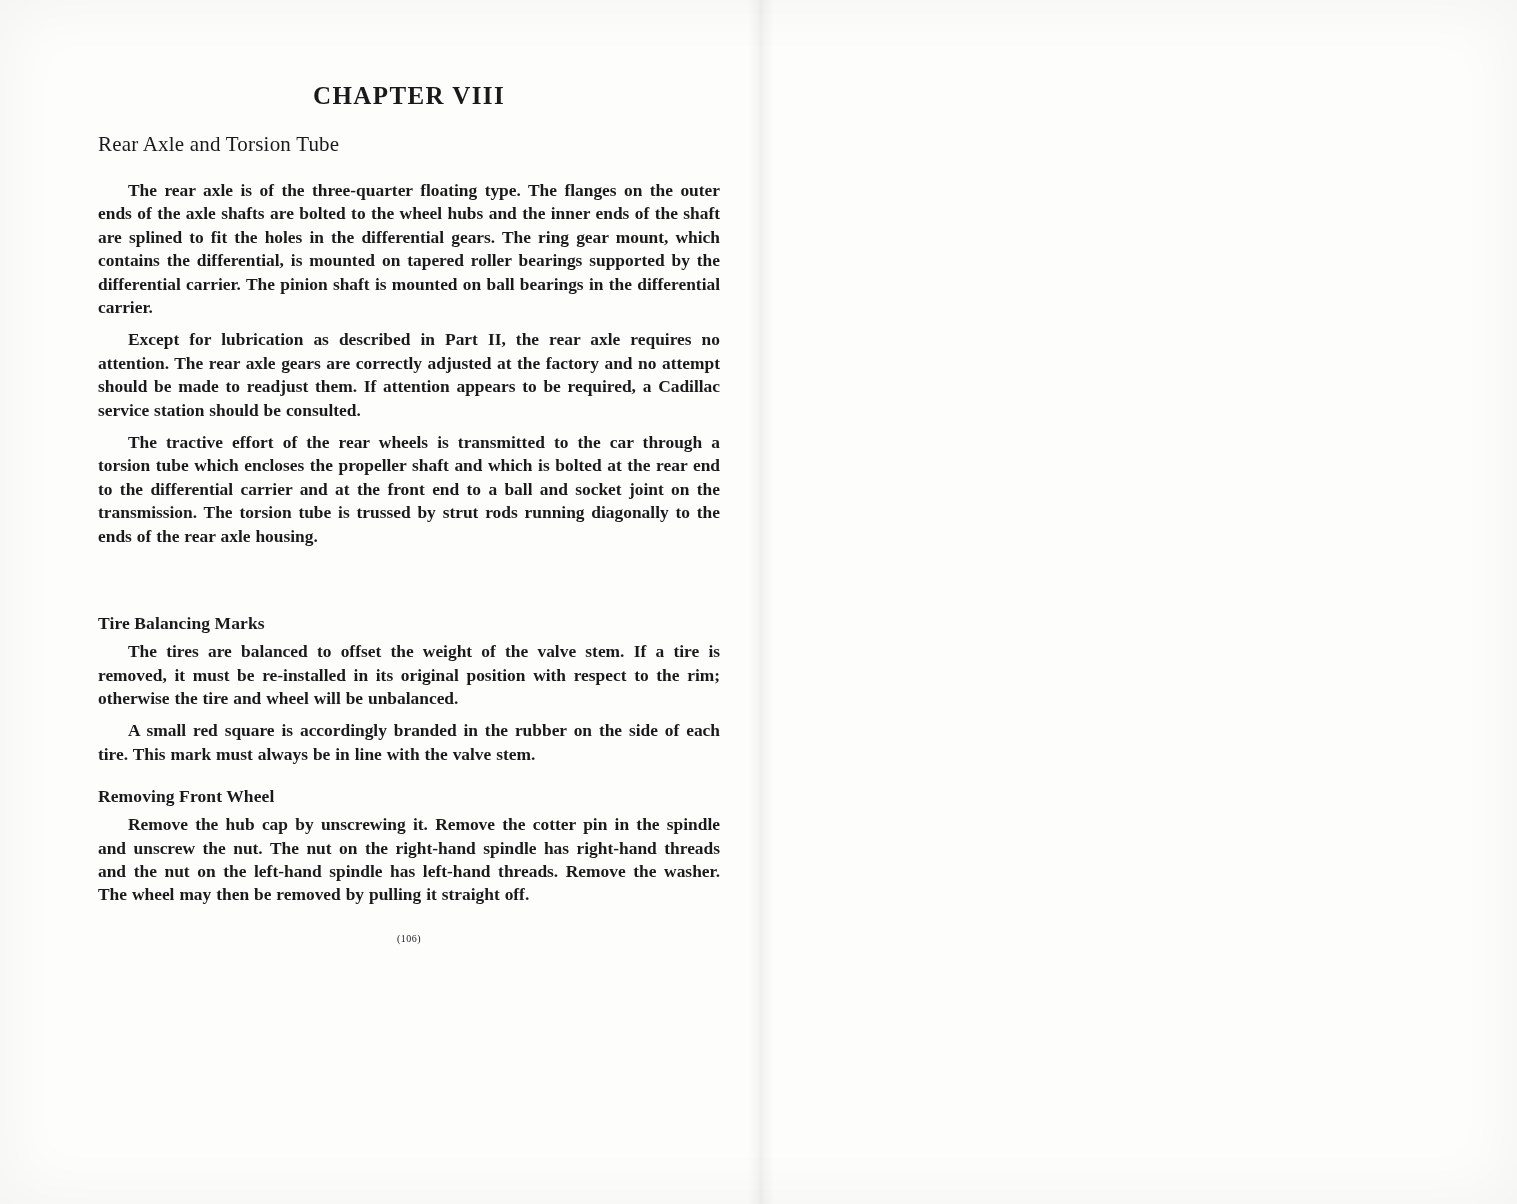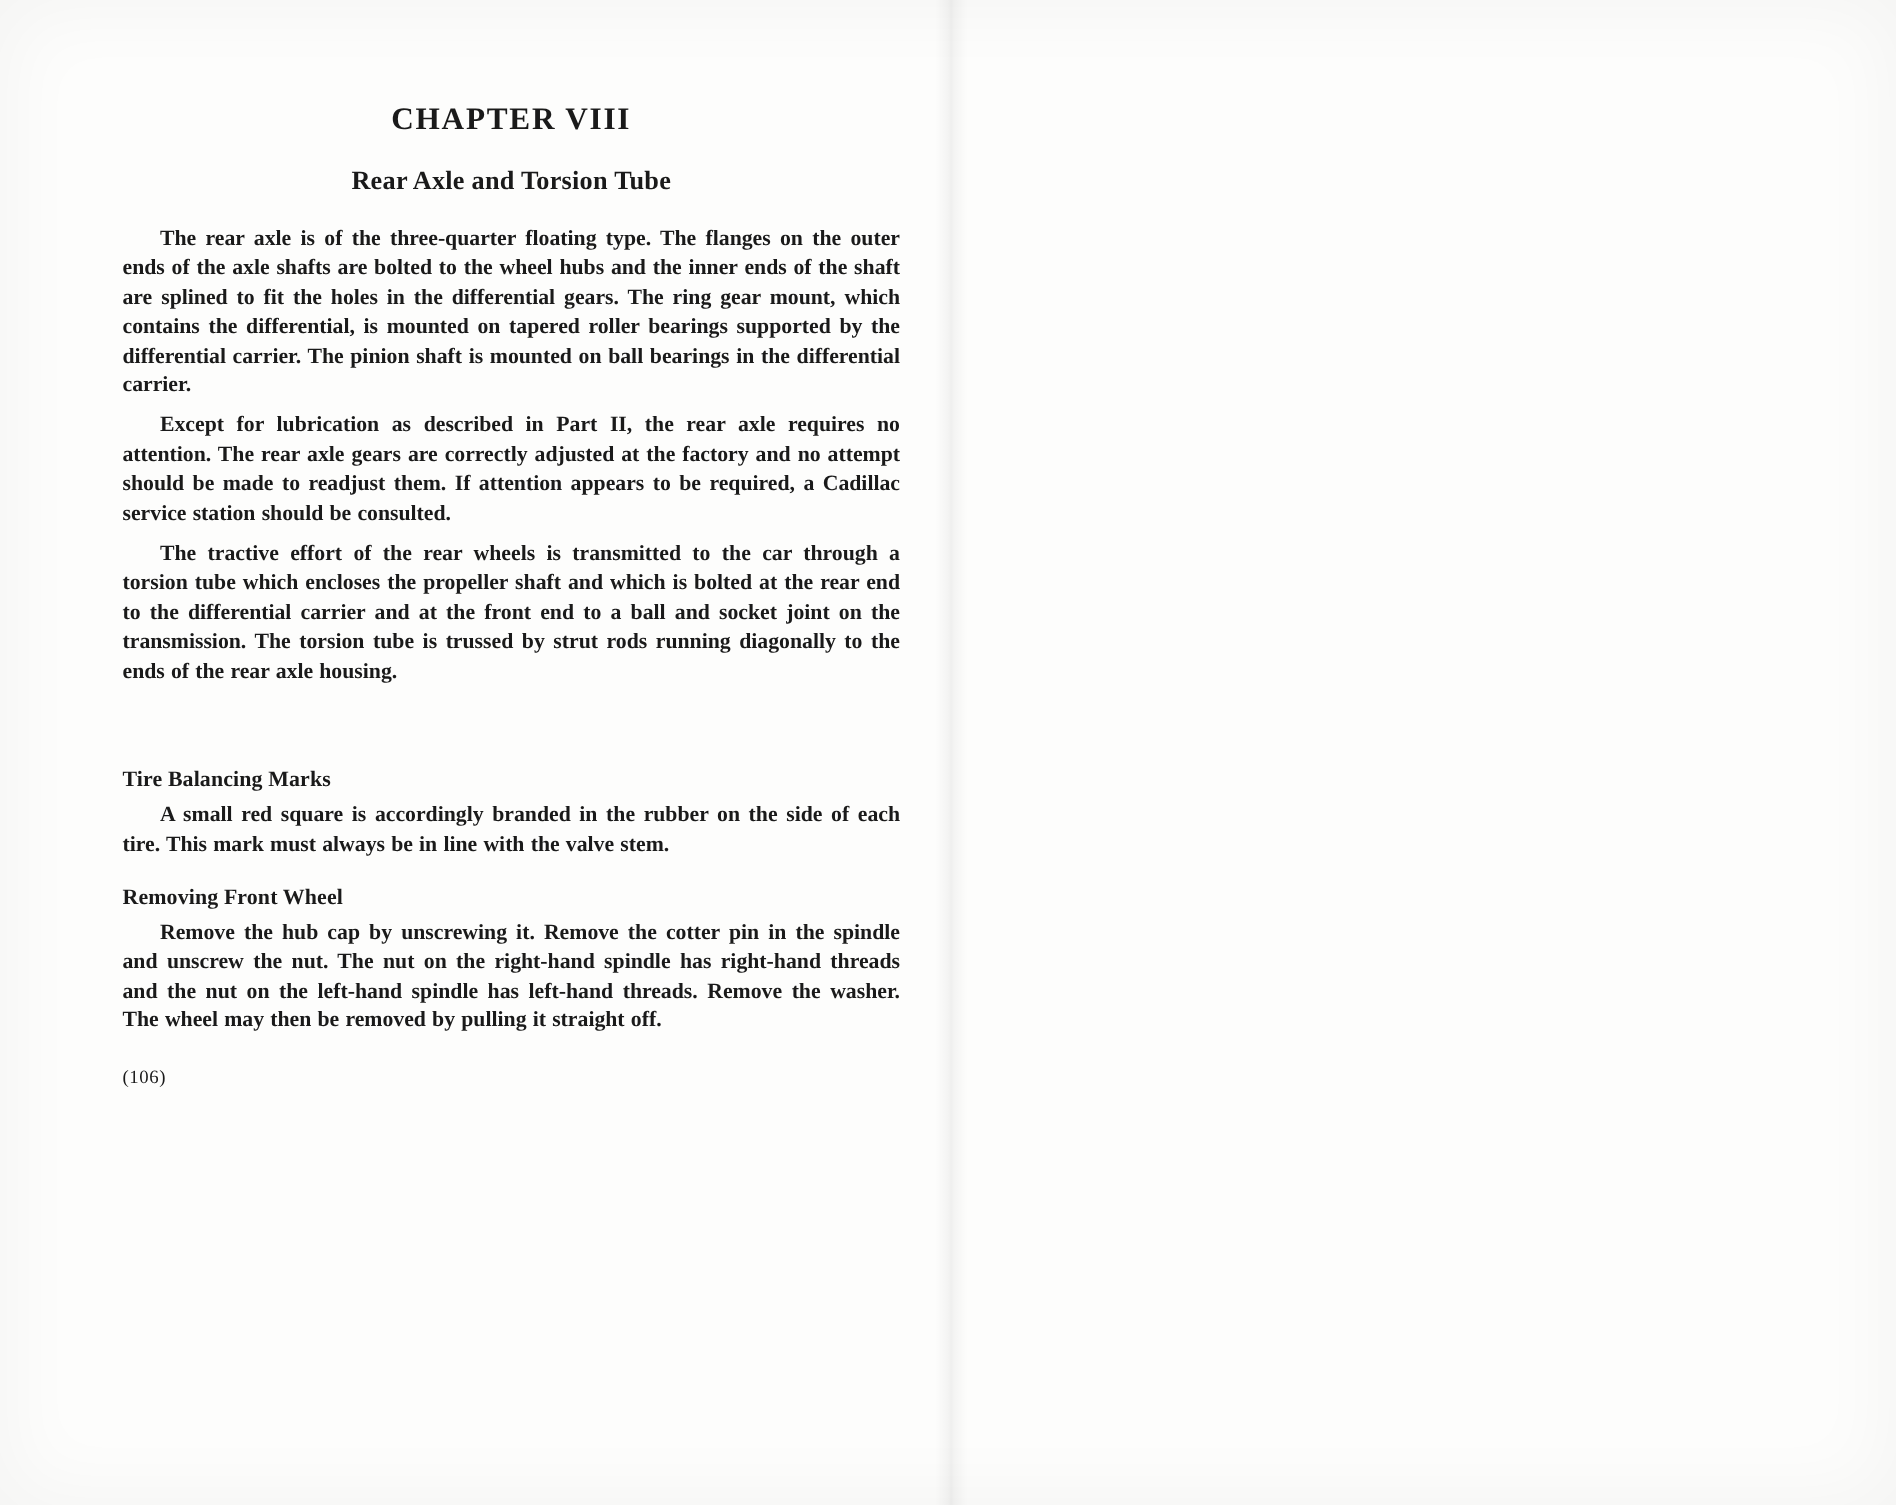--- a/index.html
+++ b/index.html
@@ -64,22 +64,22 @@
   
   .chapter-title {
     text-align: center;
     font-weight: bold;
     font-size: 25px;
     letter-spacing: 1.4px;
     margin: 0 0 22px 0;
     font-family: "Liberation Serif", "DejaVu Serif", serif;
   }
   .chapter-sub {
-    text-align: center;
-    font-weight: bold;
+    text-align: left;
+    font-weight: normal;
     font-size: 21px;
     letter-spacing: 0.2px;
     margin: 0 0 22px 0;
   }
   .sec-head {
     font-weight: bold;
     font-size: 17.5px;
     margin: 20px 0 6px 0;
     letter-spacing: 0.1px;
   }
@@ -87,21 +87,22 @@
     margin: 0 0 9px 0;
     font-size: 17.4px;
     line-height: 1.345;
     text-align: justify;
     text-indent: 30px;
     word-spacing: 0.6px;
     font-weight: bold;
   }
 
   .folio {
-    font-size: 15px;
+    text-align: center;
+    font-size: 10px;
     margin-top: 26px;
     letter-spacing: 0.5px;
   }
 </style>
 </head>
 <body>
 
 <div id="spread">
 
   <div class="page" id="page-left">
@@ -111,20 +112,21 @@
       <h2 class="chapter-sub">Rear Axle and Torsion Tube</h2>
 
       <p class="para">The rear axle is of the three-quarter floating type.   The flanges on the outer ends of the axle shafts are bolted to the wheel hubs and the inner ends of the shaft are splined to fit the holes in the differential gears.   The ring gear mount, which contains the differential, is mounted on tapered roller bearings supported by the differential carrier.   The pinion shaft is mounted on ball bearings in the differential carrier.</p>
       <p class="para">Except for lubrication as described in Part II, the rear axle requires no attention.   The rear axle gears are correctly adjusted at the factory and no attempt should be made to readjust them.   If attention appears to be required, a Cadillac service station should be consulted.</p>
       <p class="para">The tractive effort of the rear wheels is transmitted to the car through a torsion tube which encloses the propeller shaft and which is bolted at the rear end to the differential carrier and at the front end to a ball and socket joint on the transmission.   The torsion tube is trussed by strut rods running diagonally to the ends of the rear axle housing.</p>
 
       <div style="height:46px"></div>
 
 
       <h3 class="sec-head" style="margin-top:10px">Tire Balancing Marks</h3>
+      <p class="para">The tires are balanced to offset the weight of the valve stem.   If a tire is removed, it must be re-installed in its original position with respect to the rim; otherwise the tire and wheel will be unbalanced.</p>
       <p class="para">A small red square is accordingly branded in the rubber on the side of each tire.   This mark must always be in line with the valve stem.</p>
 
       <h3 class="sec-head">Removing Front Wheel</h3>
       <p class="para">Remove the hub cap by unscrewing it.   Remove the cotter pin in the spindle and unscrew the nut.   The nut on the right-hand spindle has right-hand threads and the nut on the left-hand spindle has left-hand threads.   Remove the washer.   The wheel may then be removed by pulling it straight off.</p>
 
       <div class="folio">(106)</div>
     </div>
   </div>
 
   <div class="page" id="page-right">

